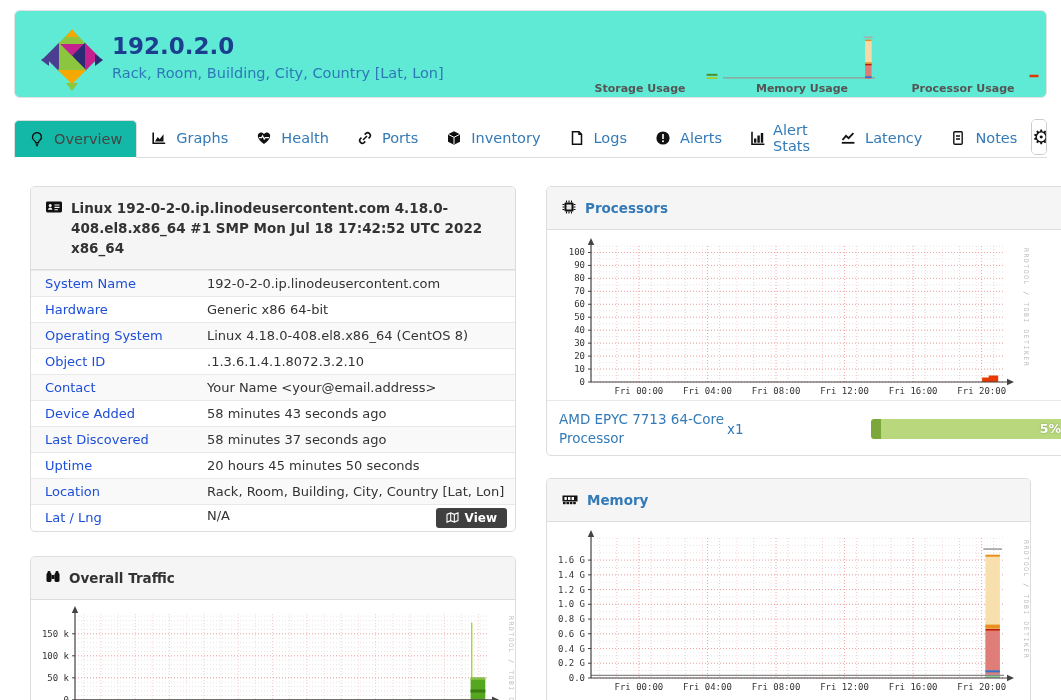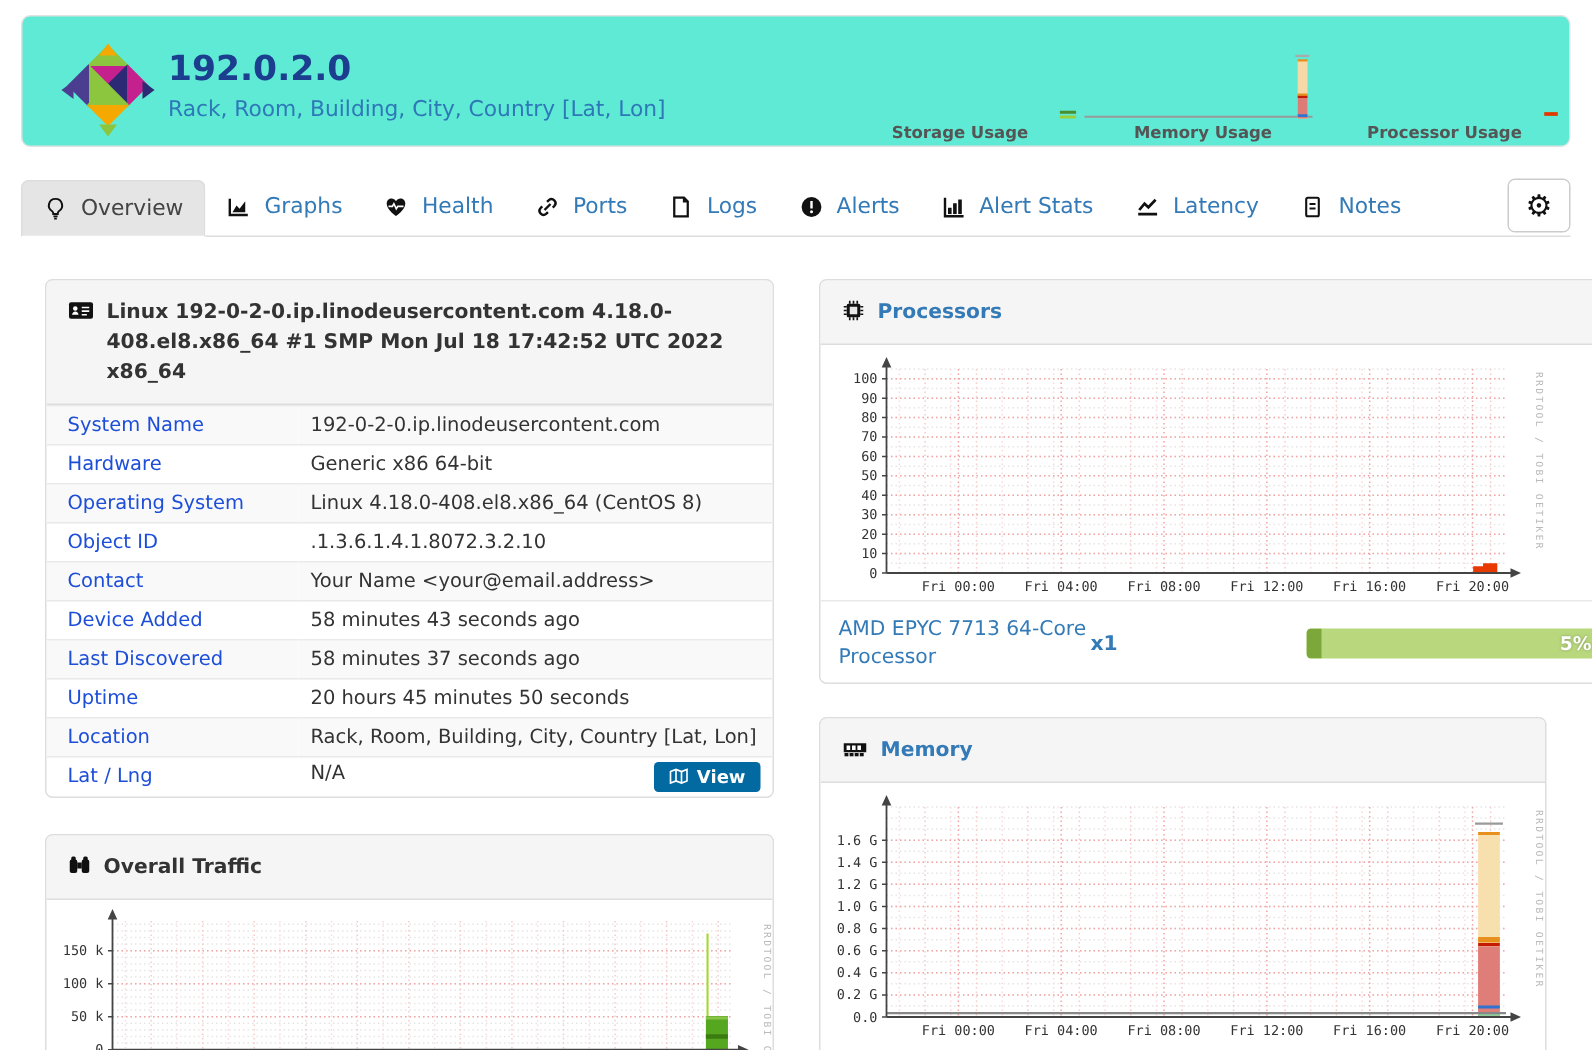--- a/index.html
+++ b/index.html
@@ -17,52 +17,52 @@
   .dev-sub { position:absolute; left:97px; top:54px; font-size:14.5px; color:#2e78b8; }
   .mini-label { position:absolute; top:71px; width:120px; text-align:center;
     font-size:11px; font-weight:bold; color:#555; }
 
   
   .tabbar { position:absolute; left:14px; top:120px; width:1033px; height:38px;
     border-bottom:1px solid #ddd; display:flex; align-items:flex-end; }
   .tab { display:flex; align-items:center; gap:7px; padding:9px 14px 10px;
     font-size:14.5px; color:#337ab7; text-decoration:none; cursor:pointer; height:38px; }
   .tab .ticon { color:#111; display:inline-flex; width:18px; height:16px; }
-  .tab.active { background:#e5e5e5; border:1px solid #ddd; border-bottom:1px solid #fff;
+  .tab.active { background:#14b8a6; border:1px solid #ddd; border-bottom:1px solid #fff;
     border-radius:5px 5px 0 0; color:#444; margin-bottom:-1px; }
   .tab-actions { margin-left:auto; margin-bottom:2px; display:flex; border:1px solid #ccc;
     border-radius:5px; overflow:hidden; background:#fff; height:36px; }
   .tab-actions .abtn { width:40px; display:flex; align-items:center; justify-content:center;
     font-size:20px; color:#111; cursor:pointer; background:#fff; border:none; }
 
   
   .panel { position:absolute; background:#fff; border:1px solid #ddd; border-radius:5px; overflow:hidden; }
   .panel-head { background:#f5f5f5; border-bottom:1px solid #ddd; padding:11px 14px;
     font-size:13.5px; font-weight:bold; display:flex; align-items:flex-start; gap:8px; line-height:20px; }
   .panel-head .picon { color:#111; flex:0 0 auto; display:inline-flex; margin-top:1px; }
   .panel-head.linkish { color:#337ab7; }
 
   .sys-panel { left:30px; top:186px; width:486px; }
   .sys-table { width:100%; border-collapse:collapse; font-size:13px; }
   .sys-table tr { height:26px; }
   .sys-table tr:nth-child(odd) td { background:#f9f9f9; }
   .sys-table td { border-top:1px solid #e9e9e9; padding:0 8px; vertical-align:middle; }
   .sys-table td.k { padding-left:14px; width:168px; color:#1d4ed8;margin-top:40px; }
-  .btn-view { float:right; background:#0369a1; color:#fff; border:none; border-radius:3px;
+  .btn-view { float:right; background:#404040; color:#fff; border:none; border-radius:3px;
     font-size:12px; font-weight:bold; padding:3px 10px; display:inline-flex; align-items:center; gap:6px;
     cursor:pointer; font-family:inherit; }
 
   .traffic-panel { left:30px; top:556px; width:486px; height:200px; }
   .proc-panel { left:546px; top:186px; width:534px; height:270px; }
   .mem-panel { left:546px; top:478px; width:485px; height:240px; }
   .graph-wrap { padding:6px 0 0 0; }
 
   .proc-row { border-top:1px solid #e9e9e9; padding:9px 12px; display:flex; align-items:center; font-size:13.5px; }
   .proc-name { color:#337ab7; width:168px; line-height:19px; cursor:pointer; }
-  .proc-count { color:#337ab7; width:60px;font-weight:bold; }
+  .proc-count { color:#337ab7; width:60px; }
   .usage-bar { margin-left:auto; width:196px; height:20px; background:#b9d87d; border-radius:3px;
     position:relative; overflow:hidden; }
   .usage-fill { position:absolute; left:0; top:0; bottom:0; background:#7ca83b; border-radius:3px 0 0 3px; }
   .usage-text { position:absolute; right:6px; top:0; line-height:20px; color:#fff; font-weight:bold;
     font-size:12.5px; text-shadow:0 0 2px rgba(0,0,0,.3); }
 </style>
 </head>
 <body>
 
 <div class="header-card">
@@ -139,20 +139,29 @@
   </a>
   <a class="tab">
     <span class="ticon">
       <svg viewBox="0 0 16 16" width="16" height="16" fill="none" stroke="currentColor" stroke-width="1.6">
           <path d="M6 10l4-4"></path>
           <path d="M7.7 4.6l1.2-1.2a2.7 2.7 0 0 1 3.8 3.8l-1.2 1.2"></path>
           <path d="M8.3 11.4l-1.2 1.2a2.7 2.7 0 0 1-3.8-3.8l1.2-1.2"></path>
         </svg>
     </span>
       <span>Ports</span>
+  </a>
+  <a class="tab">
+    <span class="ticon">
+      <svg viewBox="0 0 16 16" width="16" height="16">
+          <path d="M8 1.3 14 4.3v7.4L8 14.7 2 11.7V4.3z" fill="currentColor"></path>
+          <path d="M2.3 4.4 8 7.3l5.7-2.9M8 7.3v7" stroke="#fff" stroke-width="1"></path>
+        </svg>
+    </span>
+      <span>Inventory</span>
   </a>
   <a class="tab">
     <span class="ticon">
       <svg viewBox="0 0 16 16" width="16" height="16" fill="none" stroke="currentColor" stroke-width="1.5">
           <path d="M3.5 1.8h6.5l2.5 2.5v10H3.5z"></path>
           <path d="M10 1.8v2.5h2.5"></path>
         </svg>
     </span>
       <span>Logs</span>
   </a>

